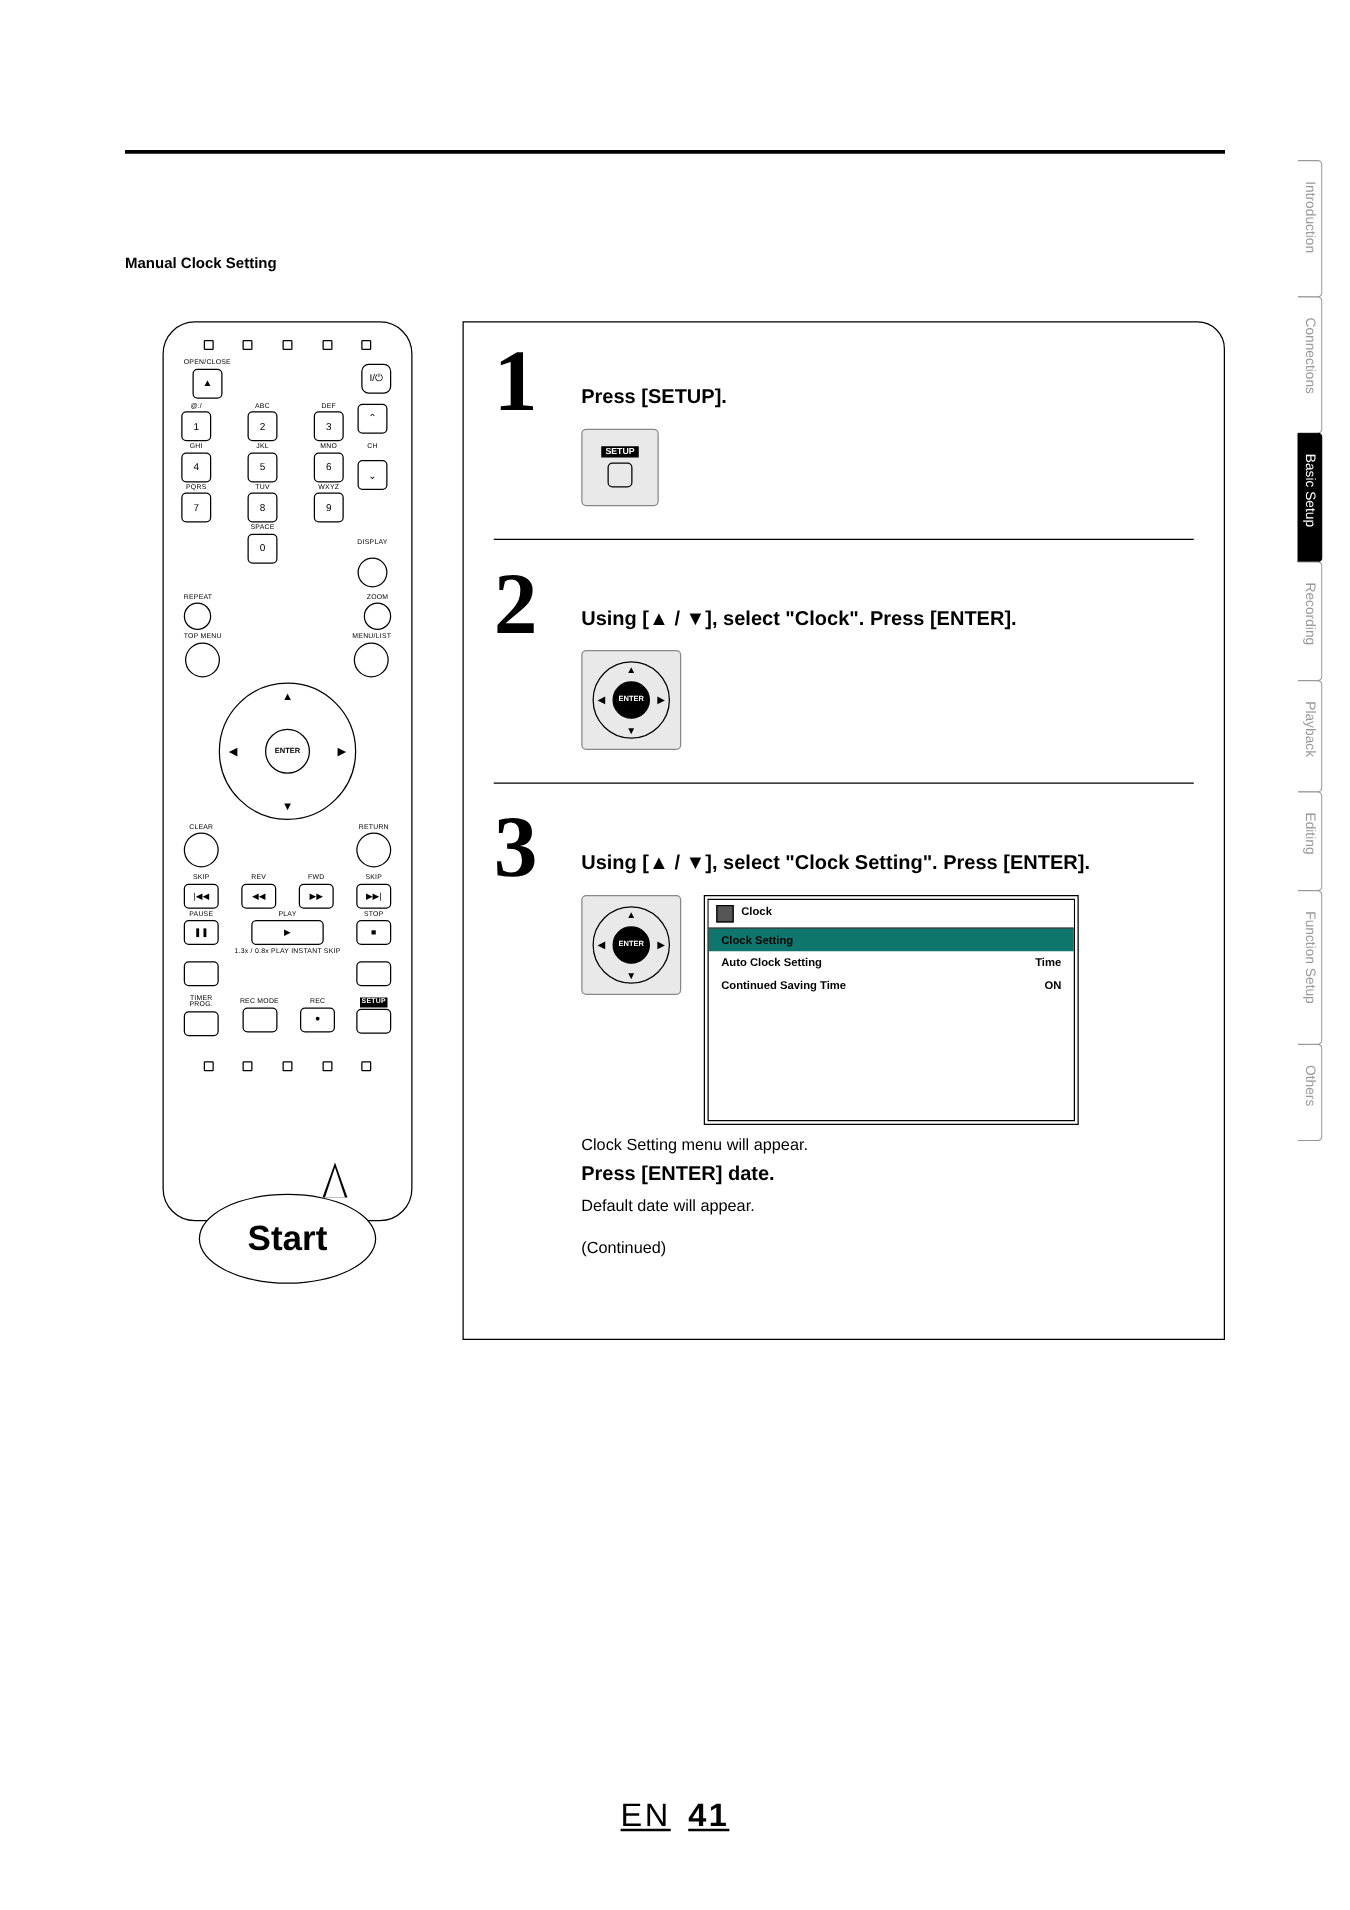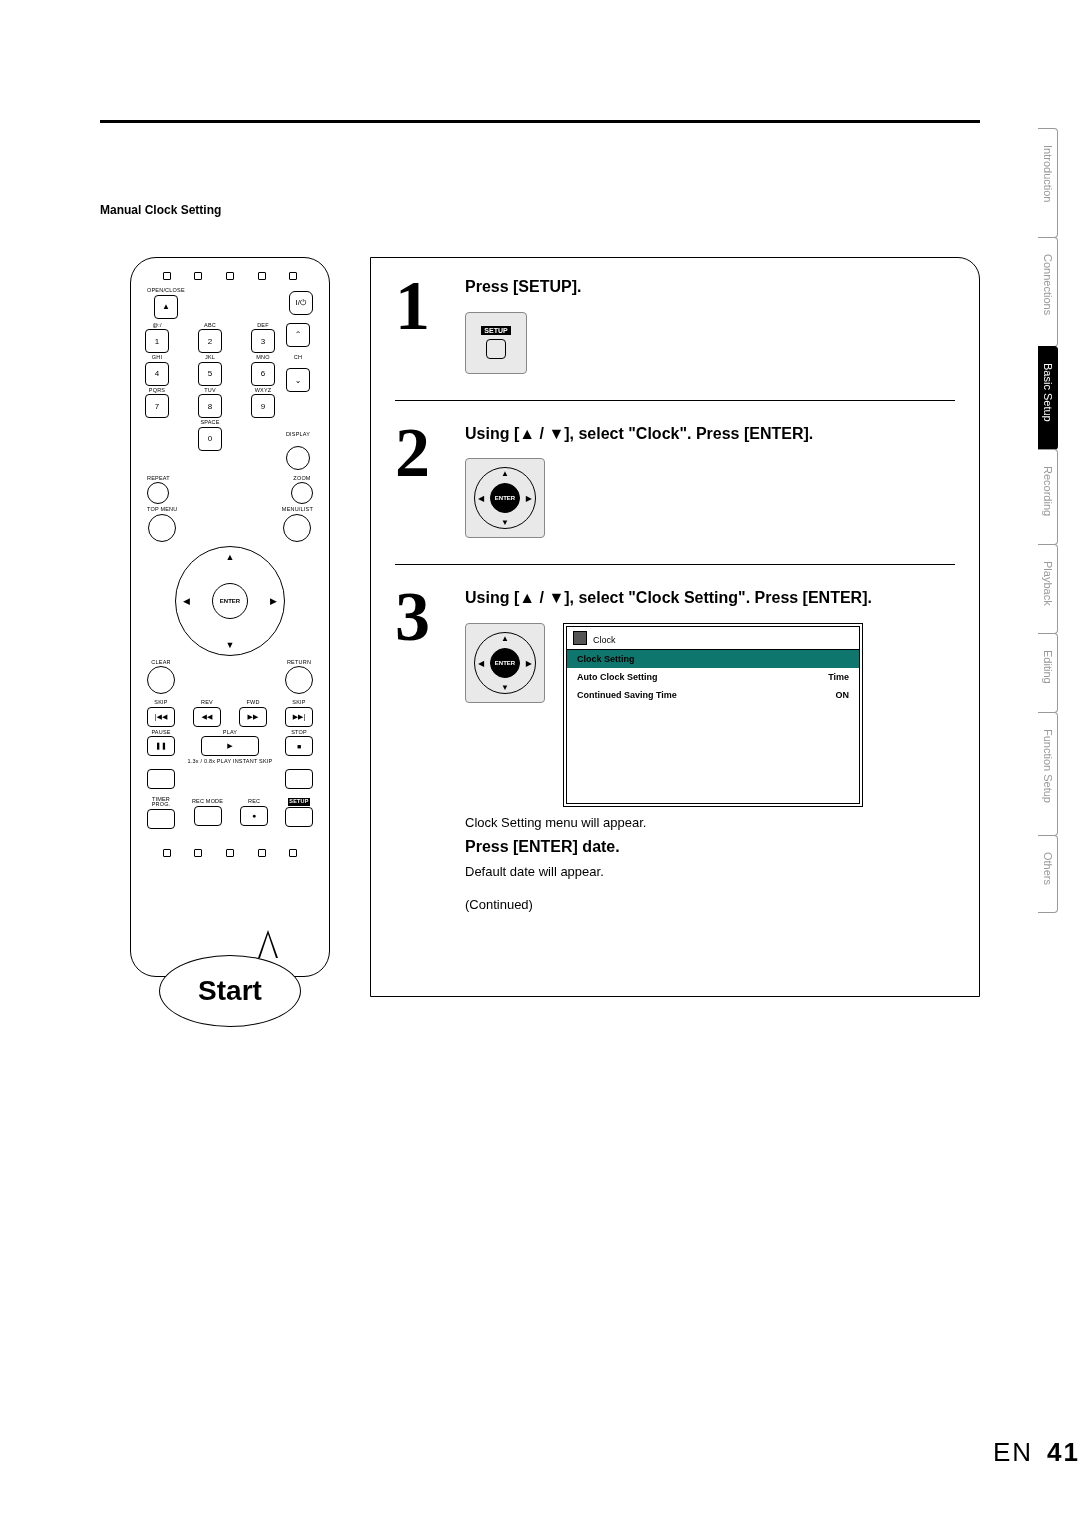--- a/index.html
+++ b/index.html
@@ -85,21 +85,21 @@
   }
   .callout::after{
     content:""; position:absolute; top:-22px; right:24px; width:0;height:0;
     border-left:8px solid transparent;border-right:8px solid transparent;border-bottom:24px solid #fff;
   }
 
   
   .step { display:flex; gap:18px; margin-bottom:26px; }
   .step + .step { border-top:0.8px solid #000; padding-top:22px; }
   .step-num { font-size:70px; font-weight:bold; line-height:0.85; width:52px; flex:none; font-family:"Times New Roman",serif; }
-  .step-body { flex:1; }
+  .step-body { flex:1;margin-top:31px; }
   .step-title { font-weight:bold; font-size:16px; margin-bottom:14px; line-height:1.35; }
   .step-illus { margin-top:6px; }
 
   .sml-btn {
     width:60px;height:60px;border:1px solid #888;background:#e9e9e9;border-radius:4px;
     display:flex;flex-direction:column;align-items:center;justify-content:center;gap:4px;
   }
   .sml-btn .lbl{ font-size:7px;font-weight:bold; background:#000;color:#fff;padding:1px 3px;}
   .sml-btn .sq { width:18px;height:18px;border:1.8px solid #000;border-radius:4px;}
 
@@ -107,21 +107,21 @@
   .mini-dpad .ring{position:absolute;left:8px;top:8px;right:8px;bottom:8px;border:1.3px solid #000;border-radius:50%;}
   .mini-dpad .c{position:absolute;left:50%;top:50%;transform:translate(-50%,-50%);width:28px;height:28px;border:1.3px solid #000;border-radius:50%;background:#000;color:#fff;font-size:6px;font-weight:bold;display:flex;align-items:center;justify-content:center;}
   .mini-dpad .a{position:absolute;font-size:8px;}
 
   .osd-row{ display:flex; gap:18px; align-items:flex-start; }
   .osd {
     width:300px; border:1.2px solid #000; padding:2px; box-sizing:border-box;
     font-size:9px;
   }
   .osd-inner{ border:1px solid #000; min-height:178px; box-sizing:border-box; padding:0;}
-  .osd-title{ background:#fff; border-bottom:1px solid #000; padding:4px 6px; font-weight:normal; display:flex;align-items:flex-end;gap:6px;}
+  .osd-title{ background:#fff; border-bottom:1px solid #000; padding:4px 6px; font-weight:bold; display:flex;align-items:flex-start;gap:6px;}
   .osd-title .ic{ width:12px;height:12px;background:#555;border:1px solid #000; display:inline-block;}
   .osd-item{ display:flex;justify-content:space-between;padding:4px 10px;font-weight:bold;}
   .osd-item.sel{ background:#0f766e;}
   .note { font-size:13px; margin-top:8px; }
   .bold { font-weight:bold;}
   .continued { text-align:left; font-size:13px; margin-top:18px;}
 
   
   .side-tabs{
     position:absolute; right:18px; top:128px; width:28px;
@@ -139,22 +139,22 @@
     background:#fff;
     display:flex;align-items:flex-start;justify-content:center;
   }
   .tab + .tab { margin-top:-1px; }
   .tab .vtxt{
     writing-mode: vertical-rl;
     white-space: nowrap;
   }
   .tab.active{ background:#000;color:#fff;border-color:#000;}
   .page-num{
-    position:absolute; left:0; right:0; bottom:60px; text-align:right;
-    font-size:26px; letter-spacing:2px;
+    position:absolute; left:0; right:0; bottom:60px; text-align:center;
+    font-size:26px; letter-spacing:2px;text-decoration:underline;
   }
   .page-num .lang{ font-weight:normal; margin-right:14px;}
   .page-num .no{ font-weight:bold;}
   .arrow{font-family:Arial;}
 </style>
 </head>
 <body>
 
 <div class="page">
   <div class="top-rule"></div>

